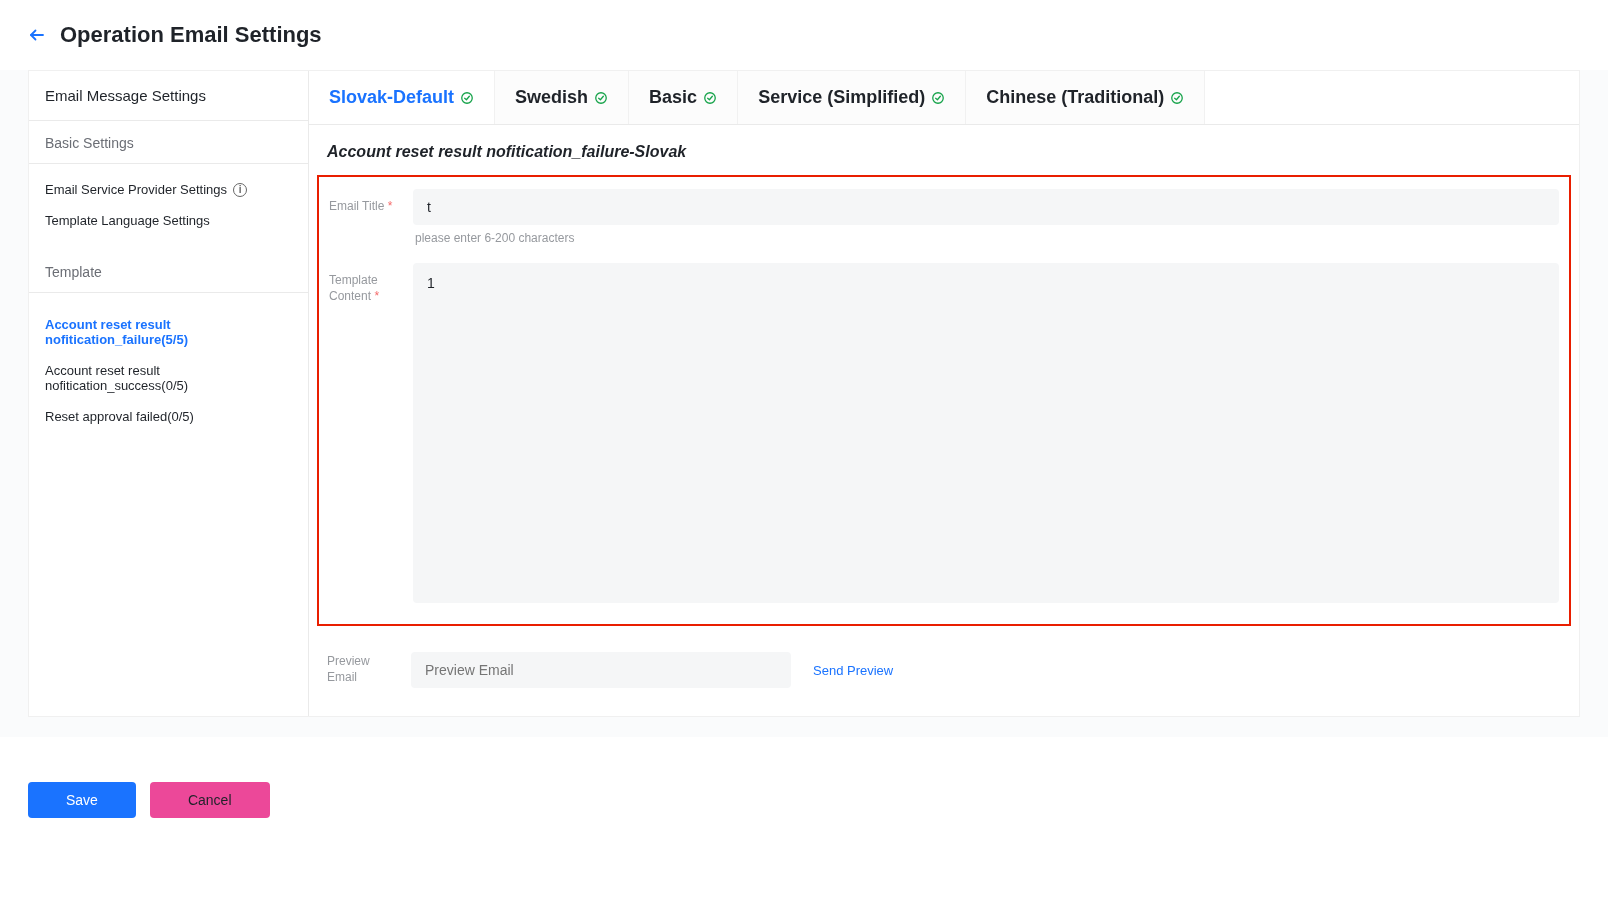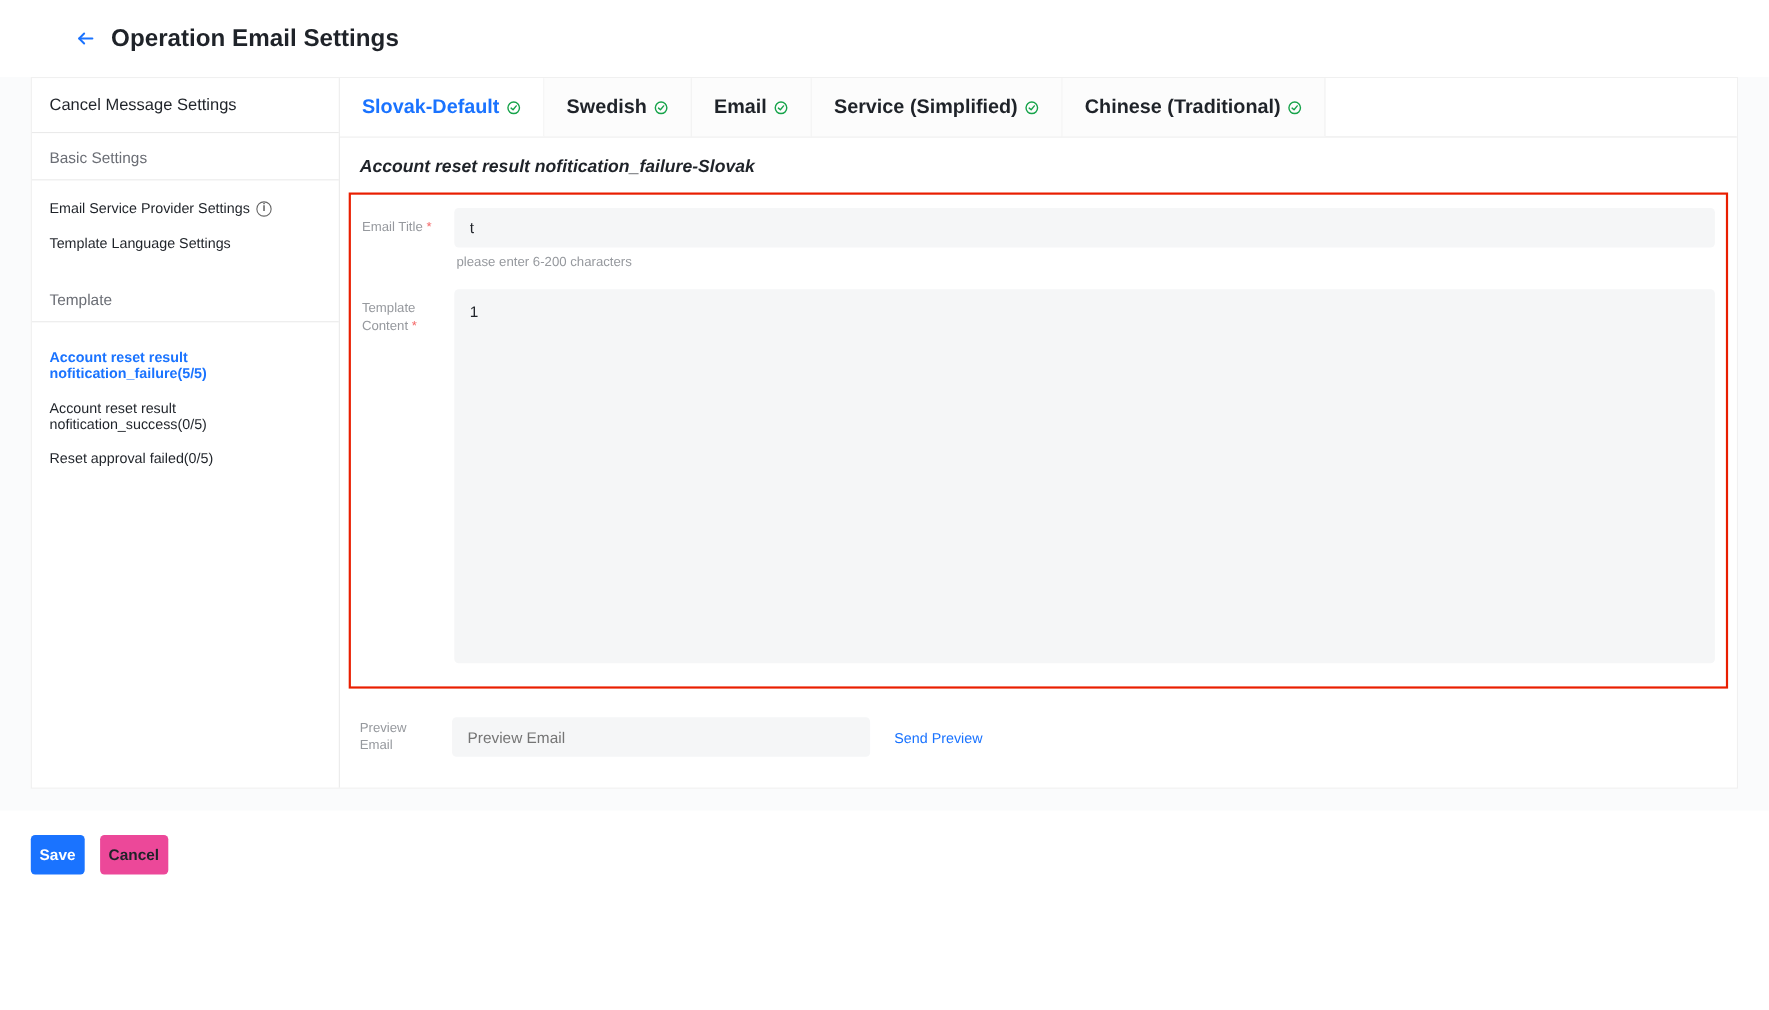--- a/index.html
+++ b/index.html
@@ -7,21 +7,20 @@
     font-family: -apple-system, BlinkMacSystemFont, "Segoe UI", "Helvetica Neue", Arial, sans-serif;
     background: #fff;
     color: #1f2329;
     font-size: 14px;
   }
   .page-header {
     display: flex;
     align-items: center;
     padding: 22px 44px 22px 28px;
     gap: 14px;
-    margin-left: 41px;
   }
   .back-arrow {
     color: #1a73ff;
     cursor: pointer;
     display: inline-flex;
     align-items: center;
   }
   .back-arrow svg { width: 18px; height: 18px; }
   .page-title {
     font-size: 22px;
@@ -211,26 +210,27 @@
     margin-left: 10px;
   }
   
   .footer {
     padding: 22px 28px;
     display: flex;
     gap: 14px;
     background: #fff;
   }
   .btn {
-    padding: 10px 8px;
+    padding: 10px 38px;
     border-radius: 4px;
     font-size: 14px;
-    font-weight: 700;
+    font-weight: 400;
     cursor: pointer;
     border: none;
+    margin-top: 23px;
   }
   .btn-primary {
     background: #1a73ff;
     color: #fff;
   }
   .btn-default {
     background: #ec4899;
     color: #1f2329;
   }
 </style>
@@ -244,21 +244,21 @@
       <polyline points="10 18 4 12 10 6"></polyline>
     </svg>
   </span>
   <h1 class="page-title">Operation Email Settings</h1>
 </div>
 
 <div class="outer-wrap">
   <div class="content-card">
 
     <aside class="sidebar">
-      <div class="sb-title">Cancel Message Settings</div>
+      <div class="sb-title">Email Message Settings</div>
 
       <div class="sb-section-head">Basic Settings</div>
       <div class="sb-links">
         <div class="sb-link">
           <span>Email Service Provider Settings</span>
           <span class="info-icon">i</span>
         </div>
         <div class="sb-link">
           <span>Template Language Settings</span>
         </div>
@@ -287,21 +287,21 @@
         <div class="lang-tab">
           <span>Swedish</span>
           <span class="check-icon">
             <svg viewBox="0 0 24 24" fill="none" stroke="#16a34a" stroke-width="2.2">
                 <circle cx="12" cy="12" r="9"></circle>
                 <polyline points="8 12.5 11 15 16 9" stroke-linecap="round" stroke-linejoin="round"></polyline>
               </svg>
           </span>
         </div>
         <div class="lang-tab">
-          <span>Email</span>
+          <span>Basic</span>
           <span class="check-icon">
             <svg viewBox="0 0 24 24" fill="none" stroke="#16a34a" stroke-width="2.2">
                 <circle cx="12" cy="12" r="9"></circle>
                 <polyline points="8 12.5 11 15 16 9" stroke-linecap="round" stroke-linejoin="round"></polyline>
               </svg>
           </span>
         </div>
         <div class="lang-tab">
           <span>Service (Simplified)</span>
           <span class="check-icon">

